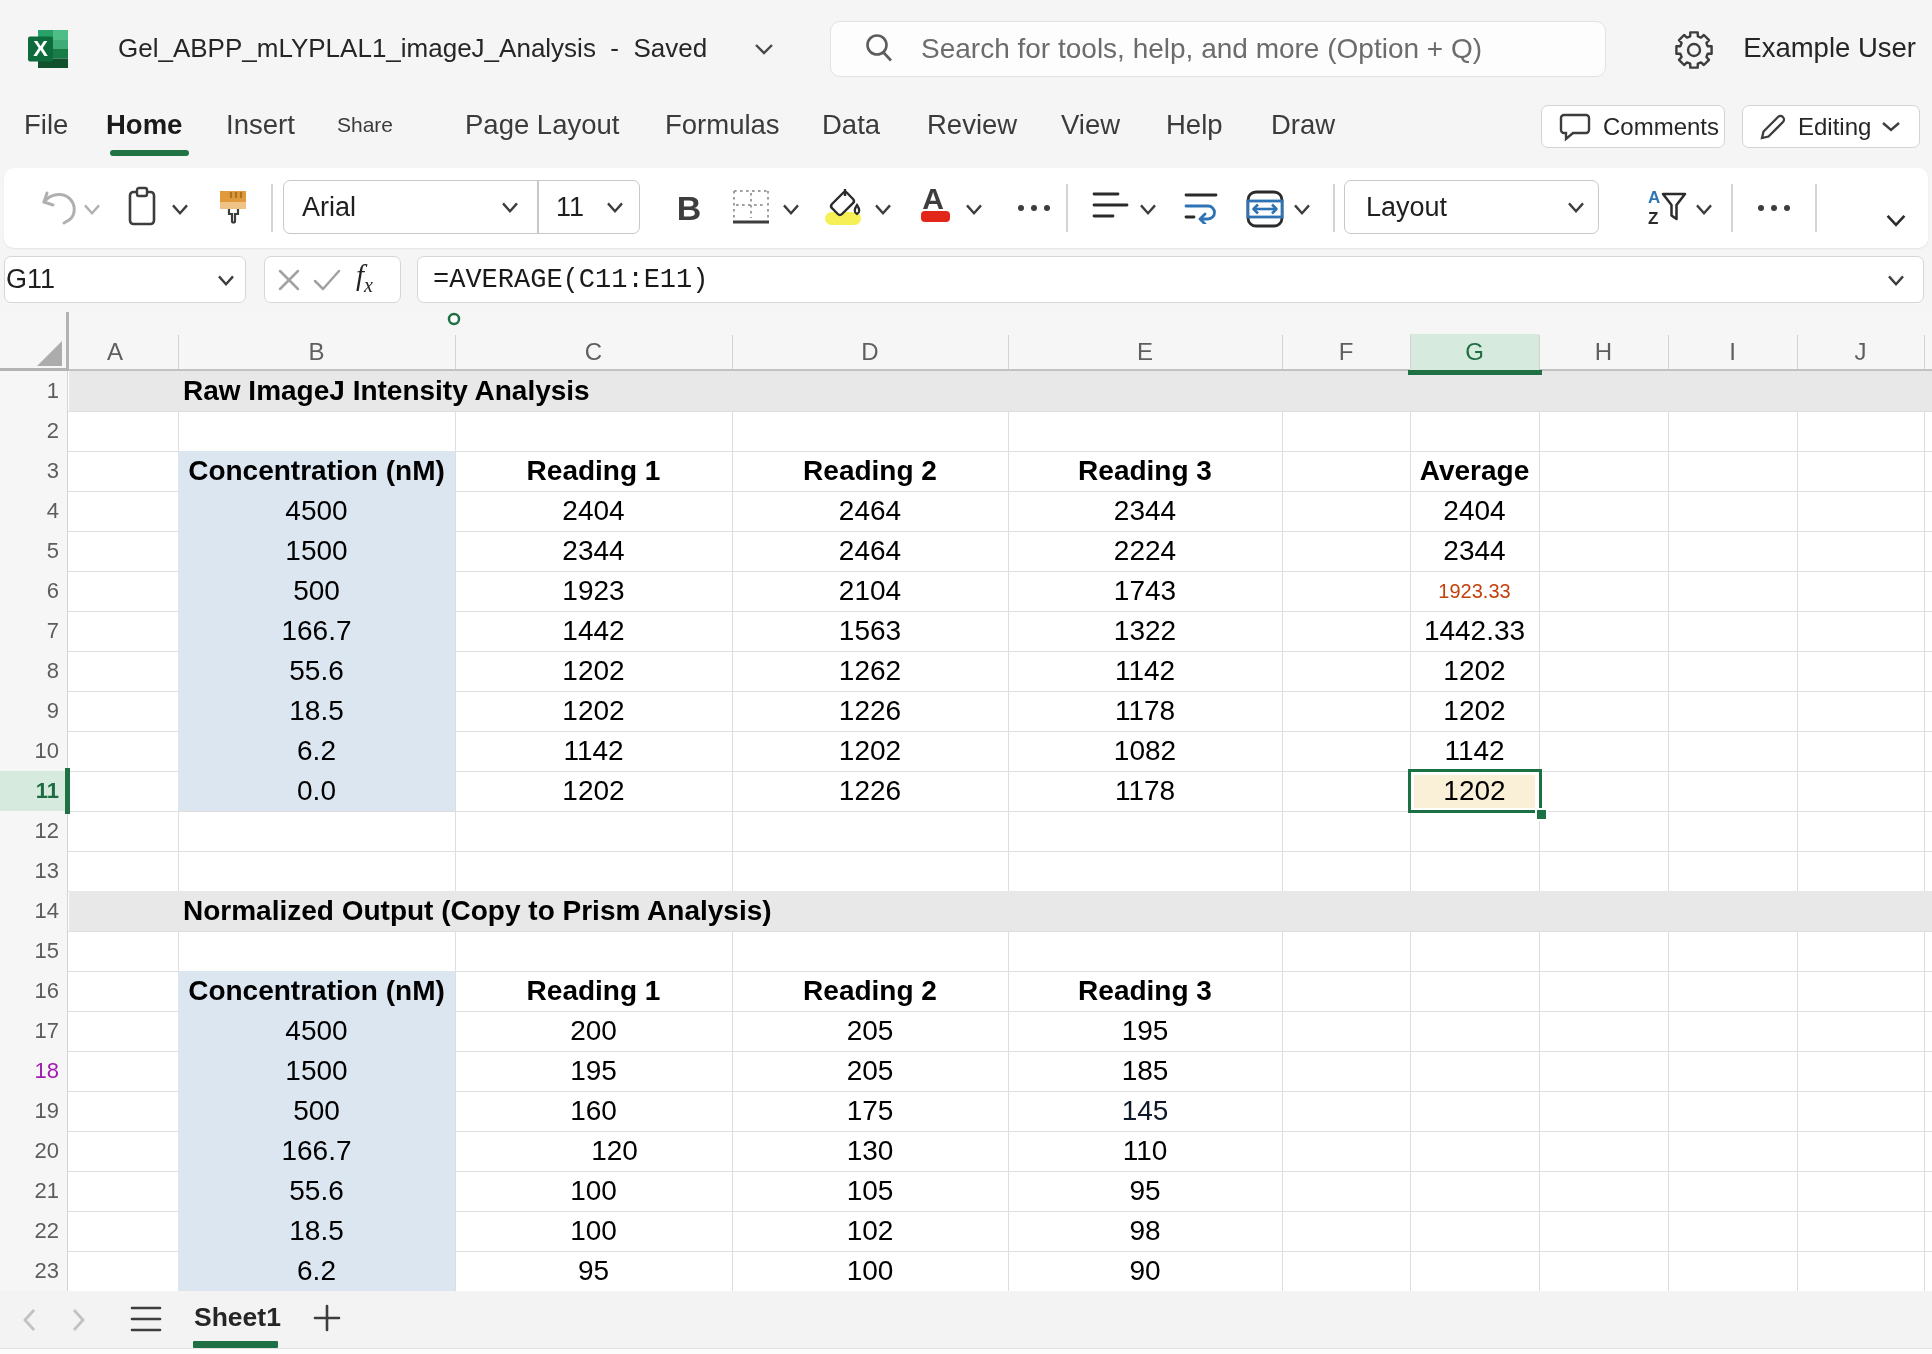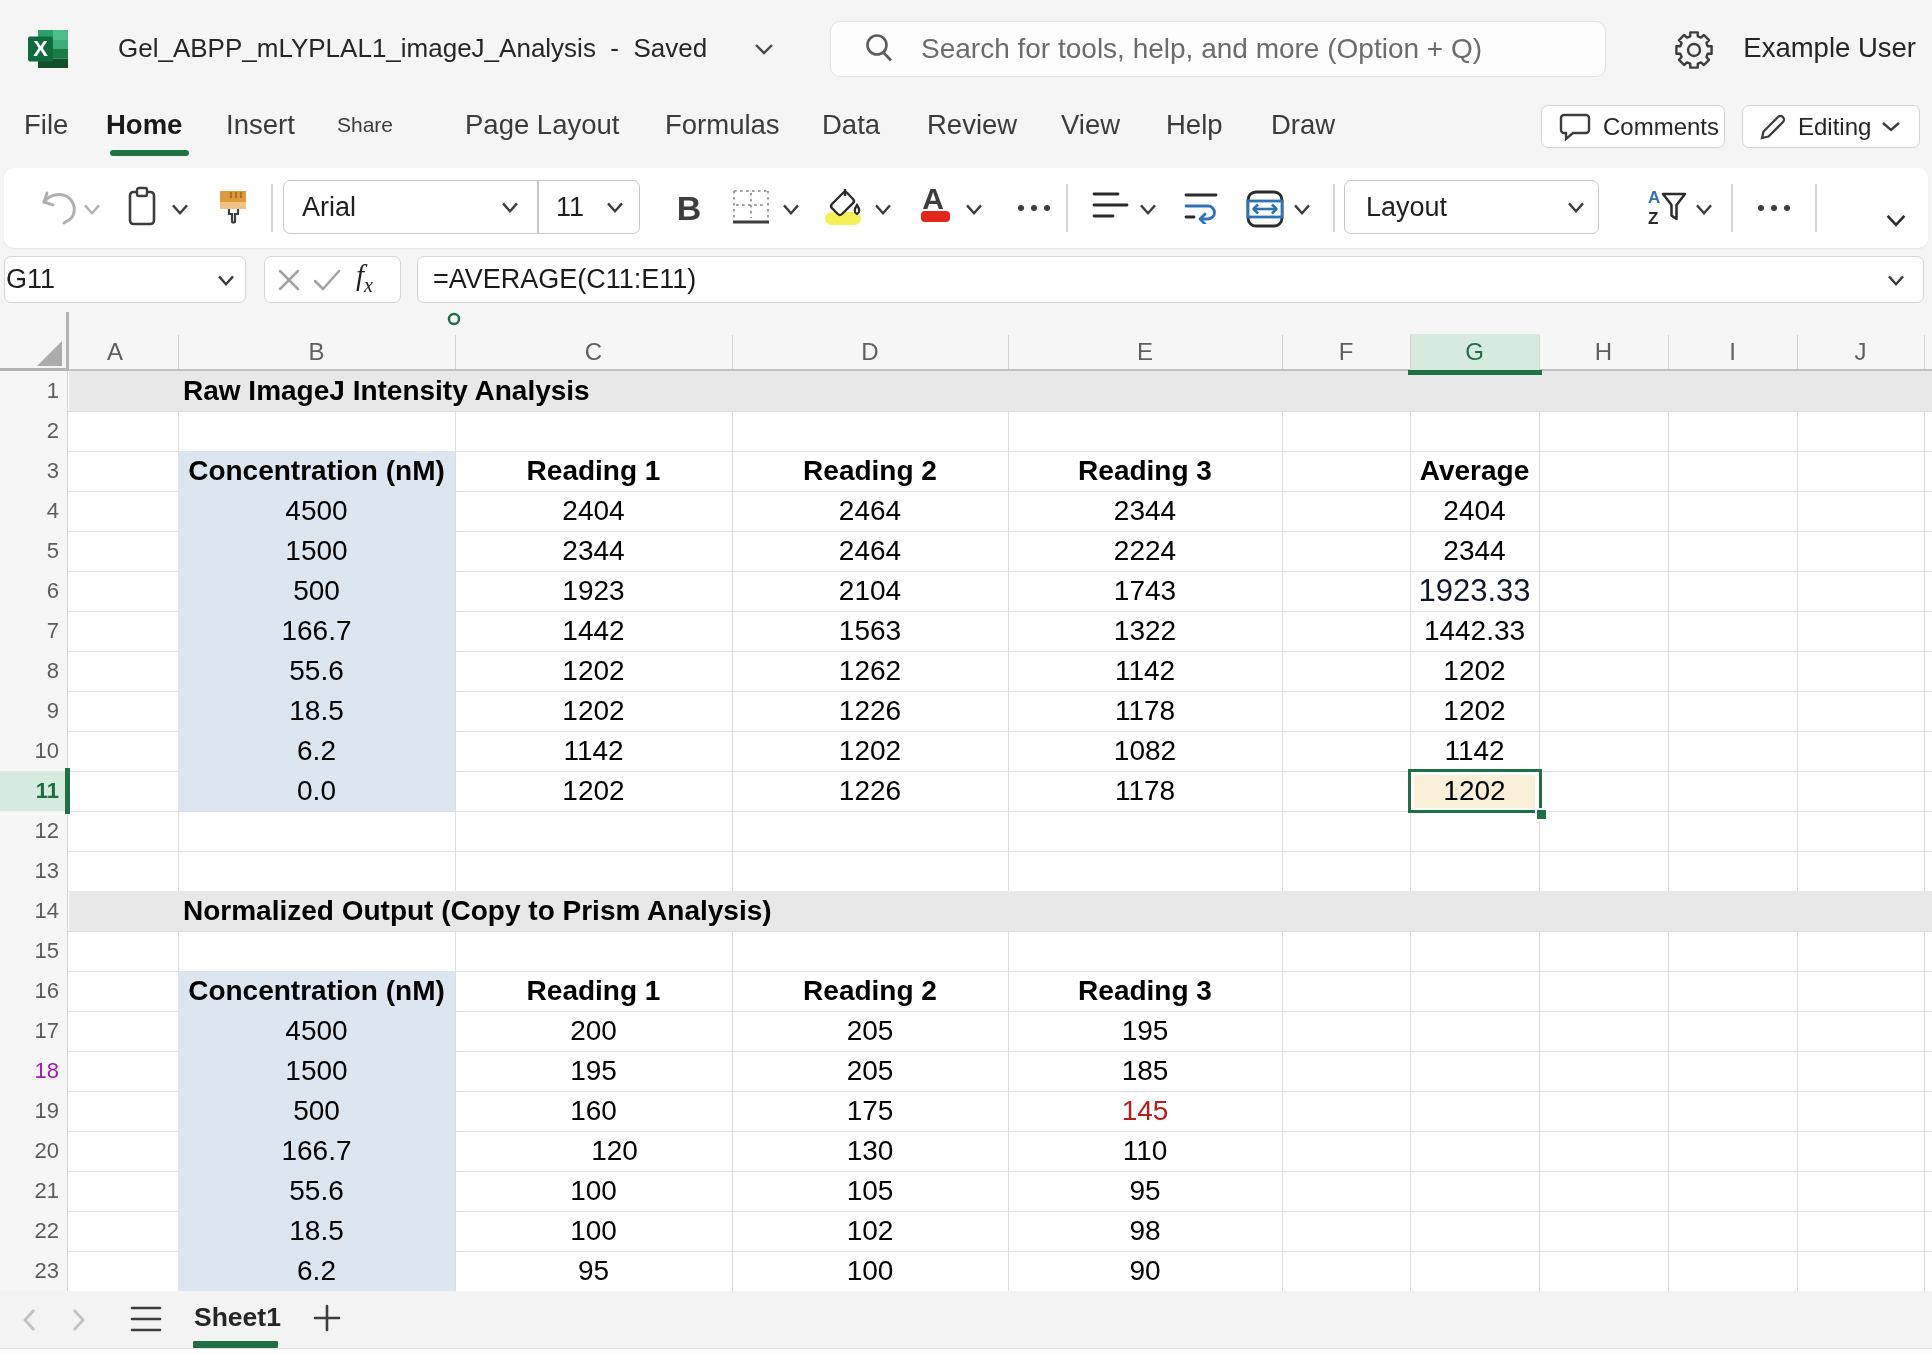--- a/index.html
+++ b/index.html
@@ -198,21 +198,21 @@
 <g stroke="#a2a2a2" stroke-width="2.5" stroke-linecap="round">
       <line x1="4" y1="4" x2="22" y2="22"></line>
       <line x1="22" y1="4" x2="4" y2="22"></line>
     </g>
   </svg>
 <svg class="ab" style="left:312px;top:268px" width="30" height="24" viewBox="0 0 30 24">
 <polyline points="3,13 11,21 27,3" fill="none" stroke="#a2a2a2" stroke-width="2.5" stroke-linecap="round" stroke-linejoin="round"></polyline>
   </svg>
 <div class="ab" style="left:356px;top:259px;font-size:29px;font-style:italic;font-family:'Liberation Serif',serif;color:#1f1f1f"><i>f</i><sub style="font-size:20px">x</sub></div>
 <div class="ab" style="left:417px;top:256px;width:1507px;height:47px;background:#fff;border:1.5px solid #d6d6d6;border-radius:7px;box-sizing:border-box"></div>
-<div class="ab cl" style="left:433px;top:256px;height:47px;font-size:27px;font-family:Liberation Sans, sans-serif;color:#1a1a1a;font-weight:500">=AVERAGE(C11:E11)</div>
+<div class="ab cl" style="left:433px;top:256px;height:47px;font-size:27px;font-family:Liberation Mono, monospace;color:#1a1a1a;font-weight:500">=AVERAGE(C11:E11)</div>
 <svg class="ab" style="left:1886px;top:274px" width="20" height="12" viewBox="0 0 20 12">
     <polyline points="3.0,2.4000000000000004 10.0,10.2 17.0,2.4000000000000004" fill="none" stroke="#3d3d3d" stroke-width="2.4"></polyline>
   </svg>
 <svg class="ab" style="left:446px;top:311px;z-index:4" width="16" height="16" viewBox="0 0 16 16">
     <circle cx="8" cy="8" r="5" fill="#fff" stroke="#1f7145" stroke-width="2.5"></circle>
   </svg>
 <div class="ab" style="left:0;top:312px;width:1932px;height:59px;background:#f6f6f6"></div>
 <div class="ab" style="left:65.5px;top:312px;width:3.5px;height:59px;background:#b3b3b3"></div>
 <div class="ab" style="left:0;top:367.5px;width:69px;height:3.5px;background:#b3b3b3"></div>
 <svg class="ab" style="left:37px;top:341px" width="26" height="26" viewBox="0 0 26 26">
@@ -319,21 +319,21 @@
 <div class="ab ct" style="left:1410px;top:491px;width:129px;height:40px;font-size:28px;color:#000">2404</div>
 <div class="ab ct" style="left:178px;top:531px;width:277px;height:40px;font-size:28px;color:#000">1500</div>
 <div class="ab ct" style="left:455px;top:531px;width:277px;height:40px;font-size:28px;color:#000">2344</div>
 <div class="ab ct" style="left:732px;top:531px;width:276px;height:40px;font-size:28px;color:#000">2464</div>
 <div class="ab ct" style="left:1008px;top:531px;width:274px;height:40px;font-size:28px;color:#000">2224</div>
 <div class="ab ct" style="left:1410px;top:531px;width:129px;height:40px;font-size:28px;color:#000">2344</div>
 <div class="ab ct" style="left:178px;top:571px;width:277px;height:40px;font-size:28px;color:#000">500</div>
 <div class="ab ct" style="left:455px;top:571px;width:277px;height:40px;font-size:28px;color:#000">1923</div>
 <div class="ab ct" style="left:732px;top:571px;width:276px;height:40px;font-size:28px;color:#000">2104</div>
 <div class="ab ct" style="left:1008px;top:571px;width:274px;height:40px;font-size:28px;color:#000">1743</div>
-<div class="ab ct" style="left:1410px;top:571px;width:129px;height:40px;font-size:31px;color:#0f172a">1923.33</div>
+<div class="ab ct" style="left:1410px;top:571px;width:129px;height:40px;font-size:20px;color:#c2410c">1923.33</div>
 <div class="ab ct" style="left:178px;top:611px;width:277px;height:40px;font-size:28px;color:#000">166.7</div>
 <div class="ab ct" style="left:455px;top:611px;width:277px;height:40px;font-size:28px;color:#000">1442</div>
 <div class="ab ct" style="left:732px;top:611px;width:276px;height:40px;font-size:28px;color:#000">1563</div>
 <div class="ab ct" style="left:1008px;top:611px;width:274px;height:40px;font-size:28px;color:#000">1322</div>
 <div class="ab ct" style="left:1410px;top:611px;width:129px;height:40px;font-size:28px;color:#000">1442.33</div>
 <div class="ab ct" style="left:178px;top:651px;width:277px;height:40px;font-size:28px;color:#000">55.6</div>
 <div class="ab ct" style="left:455px;top:651px;width:277px;height:40px;font-size:28px;color:#000">1202</div>
 <div class="ab ct" style="left:732px;top:651px;width:276px;height:40px;font-size:28px;color:#000">1262</div>
 <div class="ab ct" style="left:1008px;top:651px;width:274px;height:40px;font-size:28px;color:#000">1142</div>
 <div class="ab ct" style="left:1410px;top:651px;width:129px;height:40px;font-size:28px;color:#000">1202</div>
@@ -359,21 +359,21 @@
 <div class="ab ct" style="left:455px;top:1011px;width:277px;height:40px;font-size:28px;color:#000">200</div>
 <div class="ab ct" style="left:732px;top:1011px;width:276px;height:40px;font-size:28px;color:#000">205</div>
 <div class="ab ct" style="left:1008px;top:1011px;width:274px;height:40px;font-size:28px;color:#000">195</div>
 <div class="ab ct" style="left:178px;top:1051px;width:277px;height:40px;font-size:28px;color:#000">1500</div>
 <div class="ab ct" style="left:455px;top:1051px;width:277px;height:40px;font-size:28px;color:#000">195</div>
 <div class="ab ct" style="left:732px;top:1051px;width:276px;height:40px;font-size:28px;color:#000">205</div>
 <div class="ab ct" style="left:1008px;top:1051px;width:274px;height:40px;font-size:28px;color:#000">185</div>
 <div class="ab ct" style="left:178px;top:1091px;width:277px;height:40px;font-size:28px;color:#000">500</div>
 <div class="ab ct" style="left:455px;top:1091px;width:277px;height:40px;font-size:28px;color:#000">160</div>
 <div class="ab ct" style="left:732px;top:1091px;width:276px;height:40px;font-size:28px;color:#000">175</div>
-<div class="ab ct" style="left:1008px;top:1091px;width:274px;height:40px;font-size:28px;color:#b91c1c">145</div>
+<div class="ab ct" style="left:1008px;top:1091px;width:274px;height:40px;font-size:28px;color:#0f172a">145</div>
 <div class="ab ct" style="left:178px;top:1131px;width:277px;height:40px;font-size:28px;color:#000">166.7</div>
 <div class="ab ct" style="left:476px;top:1131px;width:277px;height:40px;font-size:28px;color:#000">120</div>
 <div class="ab ct" style="left:732px;top:1131px;width:276px;height:40px;font-size:28px;color:#000">130</div>
 <div class="ab ct" style="left:1008px;top:1131px;width:274px;height:40px;font-size:28px;color:#000">110</div>
 <div class="ab ct" style="left:178px;top:1171px;width:277px;height:40px;font-size:28px;color:#000">55.6</div>
 <div class="ab ct" style="left:455px;top:1171px;width:277px;height:40px;font-size:28px;color:#000">100</div>
 <div class="ab ct" style="left:732px;top:1171px;width:276px;height:40px;font-size:28px;color:#000">105</div>
 <div class="ab ct" style="left:1008px;top:1171px;width:274px;height:40px;font-size:28px;color:#000">95</div>
 <div class="ab ct" style="left:178px;top:1211px;width:277px;height:40px;font-size:28px;color:#000">18.5</div>
 <div class="ab ct" style="left:455px;top:1211px;width:277px;height:40px;font-size:28px;color:#000">100</div>

